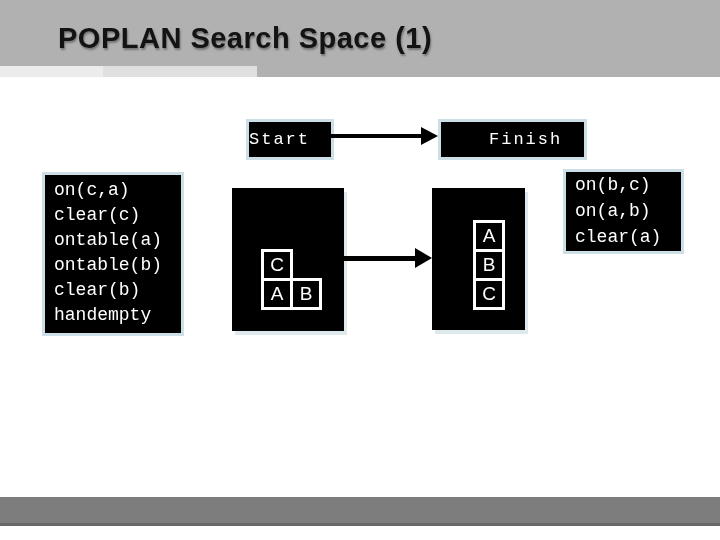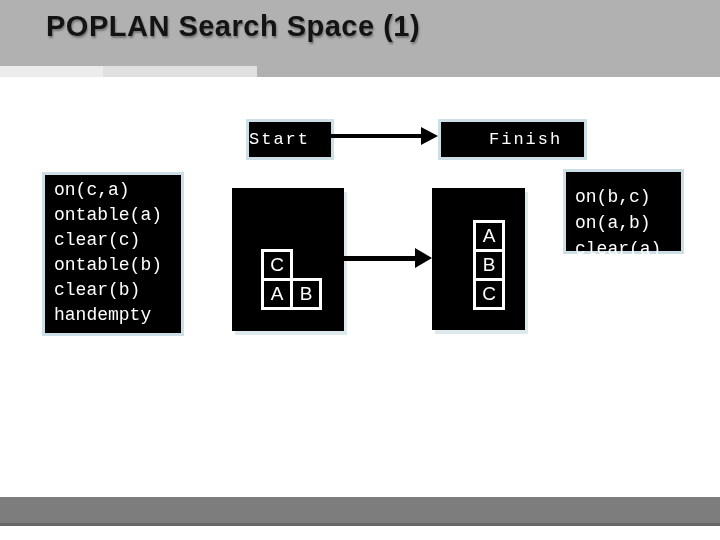--- a/index.html
+++ b/index.html
@@ -6,21 +6,21 @@
   .slide {
     position:relative; width:720px; height:540px; overflow:hidden;
     background:#ffffff; font-family:"Liberation Sans", sans-serif;
   }
   
   .title-bar {
     position:absolute; left:0; top:0; width:720px; height:66px;
     background:#b1b1b1;
   }
   .slide-title {
-    position:absolute; left:42px; top:6px; margin:4px;
+    position:absolute; left:42px; top:6px; margin:16px;
     font-size:29px; font-weight:600; letter-spacing:0.5px; color:#131313;
     text-shadow:1px 2px 2px rgba(70,70,70,0.55);
     font-family:"Liberation Sans", sans-serif;
   }
   .accent-strip { position:absolute; left:0; top:66px; width:720px; height:11px; }
   .accent-strip .seg { position:absolute; top:0; height:11px; }
   .seg1 { left:0;   width:103px; background:#ececec; }
   .seg2 { left:103px; width:154px; background:#e0e0e0; }
   .seg3 { left:257px; width:463px; background:#b1b1b1; }
 
@@ -55,21 +55,21 @@
   .arrow-tr .line { left:0; top:8px; width:72px; height:5px; }
   .arrow-tr .head { left:71px; top:0; border-top-width:10px; border-bottom-width:10px; }
 
   
   .pred-box {
     position:absolute; background:#000; border:3px solid #ccdfe6;
     color:#fff; font-family:"Liberation Mono","DejaVu Sans Mono",monospace;
     font-size:18px; box-sizing:border-box;
   }
   .initial-state-box { left:42px;  top:172px; width:142px; height:164px; padding:3px 0 16px 9px; line-height:25px; }
-  .goal-state-box    { left:563px; top:169px; width:121px; height:85px;  padding:12px 0 0 9px; line-height:26px; }
+  .goal-state-box    { left:563px; top:169px; width:121px; height:85px;  padding:0 0 0 9px; line-height:26px; }
   .pred-line { white-space:pre; }
 
   
   .world-box {
     position:absolute; background:#000;
     box-shadow:3px 4px 0 #dde9ed;
   }
   .start-world-box  { left:232px; top:188px; width:112px; height:143px; }
   .finish-world-box { left:432px; top:188px; width:93px;  height:142px; }
   .block {
@@ -110,22 +110,22 @@
       <div class="line"></div>
       <div class="head"></div>
     </div>
 
     <div class="sf-node finish-node">
       <span>Finish</span>
     </div>
 
     <div class="pred-box initial-state-box">
       <div class="pred-line">on(c,a)</div>
+      <div class="pred-line">clear(c)</div>
       <div class="pred-line">ontable(a)</div>
-      <div class="pred-line">clear(c)</div>
       <div class="pred-line">ontable(b)</div>
       <div class="pred-line">clear(b)</div>
       <div class="pred-line">handempty</div>
     </div>
 
     <div class="world-box start-world-box">
       <div class="block blk-c">C</div>
       <div class="block blk-a">A</div>
       <div class="block blk-b">B</div>
     </div>

